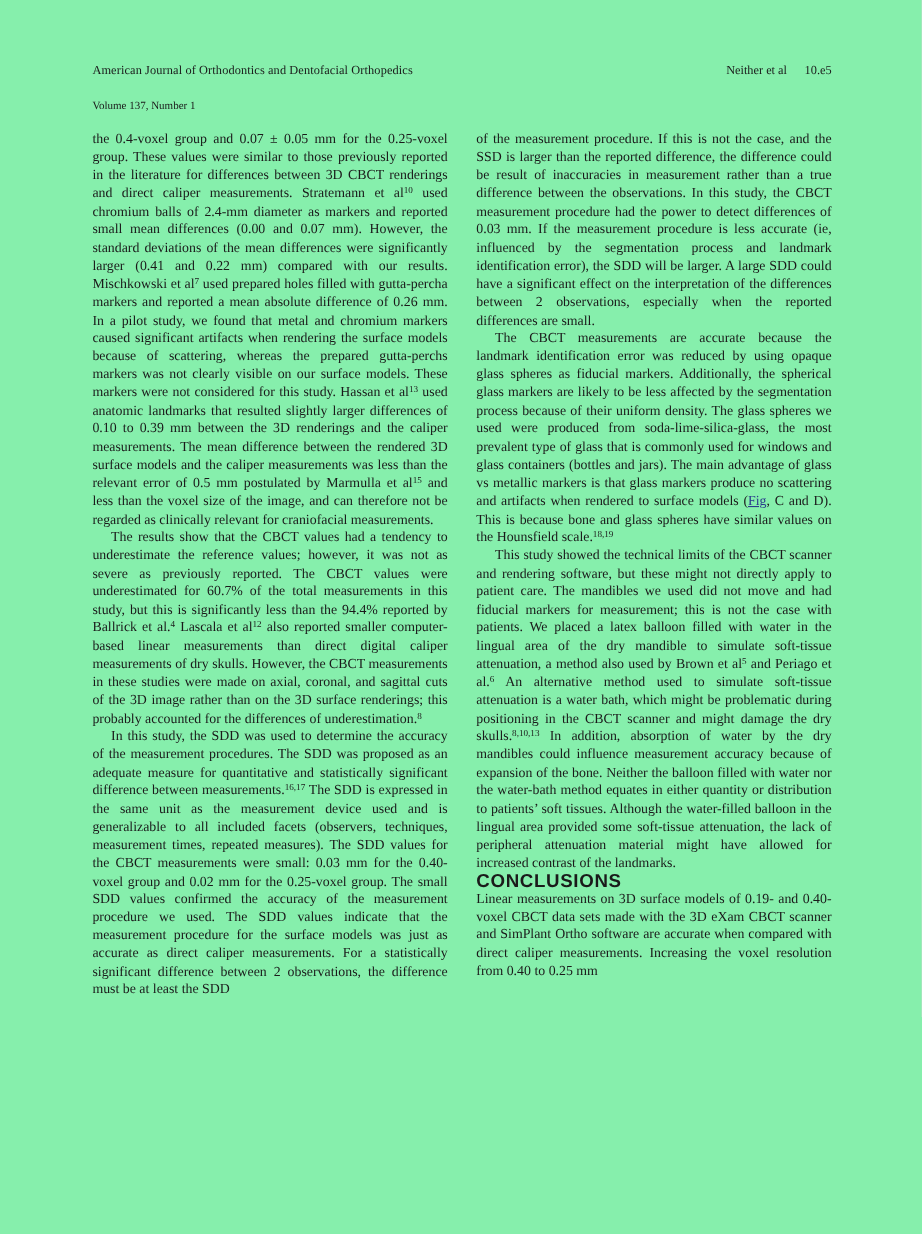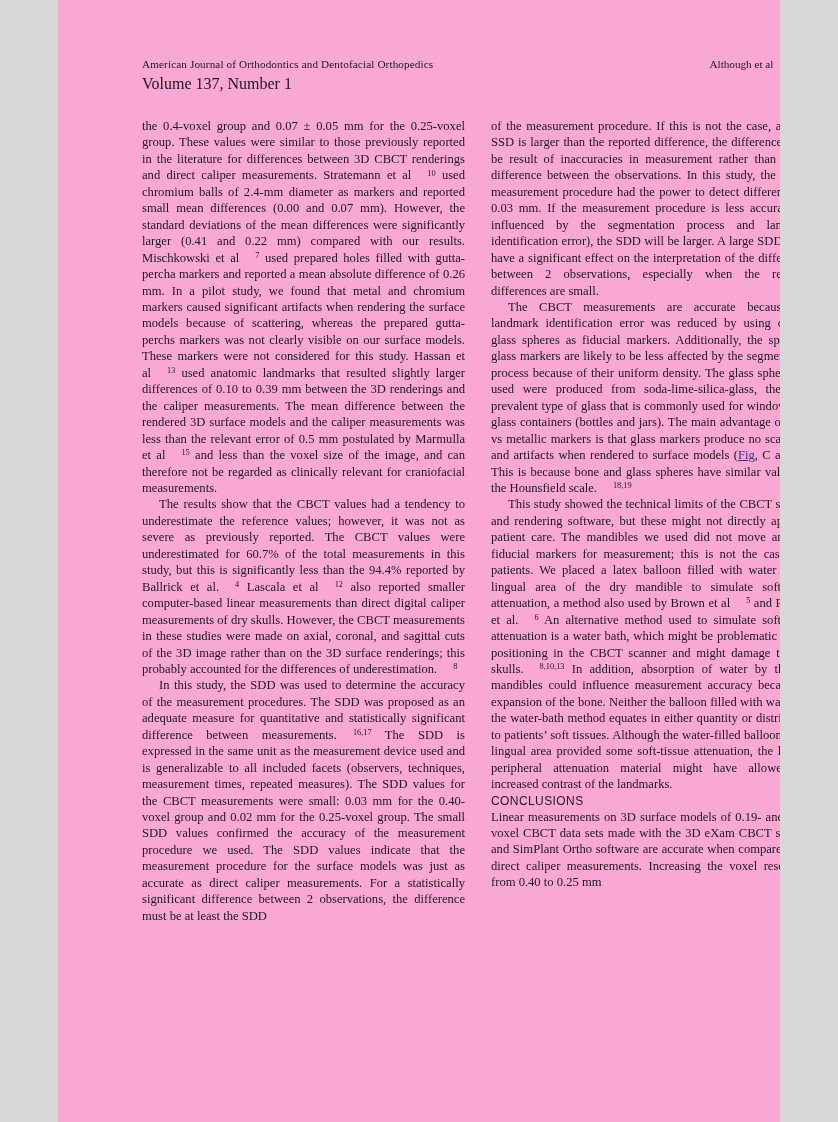--- a/index.html
+++ b/index.html
@@ -3,23 +3,23 @@
 <meta charset="utf-8">
 <title>Article Page</title>
 <style>
   html, body {
     margin: 0;
     padding: 0;
     background: #d8d8d8;
   }
   .page {
     position: relative;
-    width: 722px;
+    width: 838px;
     height: 1122px;
-    background: #f9a8d4;
+    background: #86efac;
     margin: 0 auto;
     overflow: hidden;
     font-family: "Liberation Serif", "DejaVu Serif", serif;
     color: #1a1a1a;
     box-sizing: border-box;
   }
 
   
   .running-head {
     position: absolute;
@@ -47,23 +47,23 @@
     font-size: 11.2px;
     color: #1a1a1a;
     white-space: nowrap;
   }
   .rh-right .rh-pageno {
     display: inline-block;
     margin-left: 16px;
   }
   .rh-volume {
     font-family: "Liberation Serif", "DejaVu Serif", serif;
-    font-size: 16px;
+    font-size: 10px;
     color: #1a1a1a;
-    margin-top: 3px;
+    margin-top: 19px;
     white-space: nowrap;
   }
 
   
   .body-area {
     position: absolute;
     left: 84px;
     top: 118px;
     width: 672px;
     height: 940px;
@@ -88,50 +88,49 @@
   p.para + p.para {
     text-indent: 17px;
   }
   p.para.noindent {
     text-indent: 0;
   }
   sup {
     font-size: 0.66em;
     line-height: 0;
     vertical-align: 0.45em;
-    padding-left: 16px;
   }
   a.xref {
     color: #2a3a8c;
     text-decoration-color: #2a3a8c;
   }
 
   h2.section-head {
     font-family: "Liberation Sans", "DejaVu Sans", sans-serif;
-    font-size: 12px;
-    font-weight: 400;
+    font-size: 17px;
+    font-weight: 700;
     letter-spacing: 0.035em;
     color: #1a1a1a;
     margin: 0;
     padding: 0;
     line-height: 16px;
   }
   .head-gap-before { margin-top: 31px; }
   .head-gap-after  { margin-top: 8px; }
 </style>
 </head>
 <body>
 
 <div class="page">
 
   <div class="running-head">
     <div class="rh-row">
       <span class="rh-left">American Journal of Orthodontics and Dentofacial Orthopedics</span>
       <span class="rh-right">
-        <span>Although et al</span><span class="rh-pageno">10.e5</span>
+        <span>Neither et al</span><span class="rh-pageno">10.e5</span>
       </span>
     </div>
     <div class="rh-volume">Volume 137, Number 1</div>
   </div>
 
   <div class="body-area">
 
     <div class="col" id="left-col">
         <p class="para noindent">the 0.4-voxel group and 0.07 ± 0.05 mm for the 0.25-voxel group. These values were similar to those previously reported in the literature for differences between 3D CBCT renderings and direct caliper measurements. Stratemann et al<sup>10</sup> used chromium balls of 2.4-mm diameter as markers and reported small mean differences (0.00 and 0.07 mm). However, the standard deviations of the mean differences were significantly larger (0.41 and 0.22 mm) compared with our results. Mischkowski et al<sup>7</sup> used prepared holes filled with gutta-percha markers and reported a mean absolute difference of 0.26 mm. In a pilot study, we found that metal and chromium markers caused significant artifacts when rendering the surface models because of scattering, whereas the prepared gutta-perchs markers was not clearly visible on our surface models. These markers were not considered for this study. Hassan et al<sup>13</sup> used anatomic landmarks that resulted slightly larger differences of 0.10 to 0.39 mm between the 3D renderings and the caliper measurements. The mean difference between the rendered 3D surface models and the caliper measurements was less than the relevant error of 0.5 mm postulated by Marmulla et al<sup>15</sup> and less than the voxel size of the image, and can therefore not be regarded as clinically relevant for craniofacial measurements.</p>
         <p class="para">The results show that the CBCT values had a tendency to underestimate the reference values; however, it was not as severe as previously reported. The CBCT values were underestimated for 60.7% of the total measurements in this study, but this is significantly less than the 94.4% reported by Ballrick et al.<sup>4</sup> Lascala et al<sup>12</sup> also reported smaller computer-based linear measurements than direct digital caliper measurements of dry skulls. However, the CBCT measurements in these studies were made on axial, coronal, and sagittal cuts of the 3D image rather than on the 3D surface renderings; this probably accounted for the differences of underestimation.<sup>8</sup></p>

